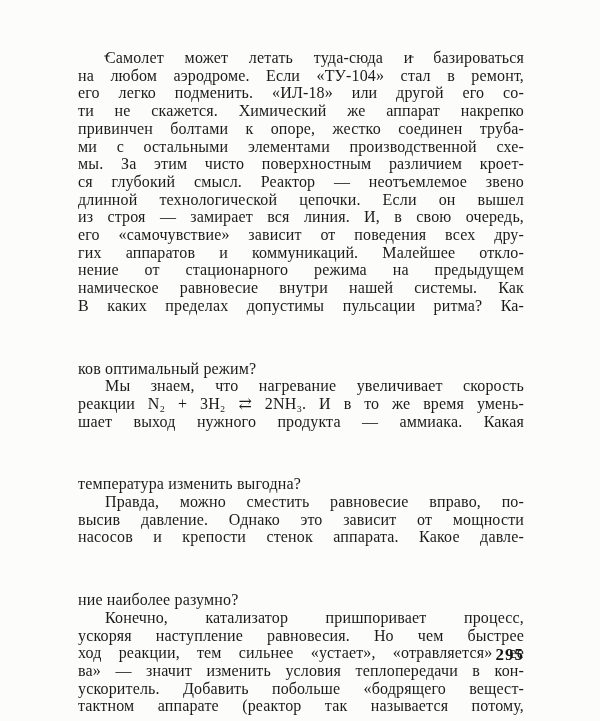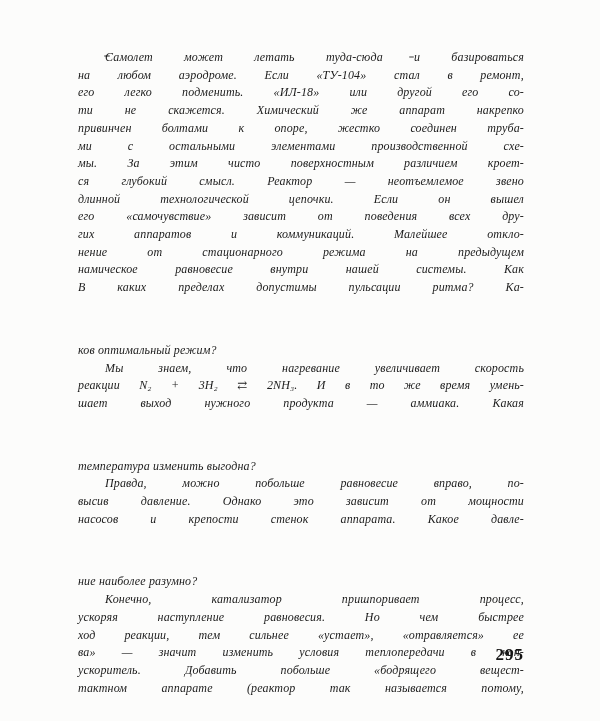--- a/index.html
+++ b/index.html
@@ -17,27 +17,26 @@
     font-family: "Liberation Serif", "DejaVu Serif", serif;
     color: #1b1b1b;
   }
   .text-block {
     position: absolute;
     left: 78px;
     top: 49px;
     width: 446px;
   }
   .ln {
-    font-size: 12px;
+    font-size: 16px;
     line-height: 17.7px;
     letter-spacing: 0.15px;
     white-space: normal;
     text-align: justify;
     text-align-last: justify;
-    font-style: italic;
   }
   .ln.ind {
     text-indent: 27px;
   }
   .ln.pend {
     text-align-last: left;
     margin-top: 45px;
   }
   .page-number {
     position: absolute;
@@ -70,31 +69,32 @@
   <div class="text-block">
     <div class="ln ind">Самолет может летать туда-сюда и базироваться</div>
     <div class="ln">на любом аэродроме. Если «ТУ-104» стал в ремонт,</div>
     <div class="ln">его легко подменить. «ИЛ-18» или другой его со-</div>
     <div class="ln">ти не скажется. Химический же аппарат накрепко</div>
     <div class="ln">привинчен болтами к опоре, жестко соединен труба-</div>
     <div class="ln">ми с остальными элементами производственной схе-</div>
     <div class="ln">мы. За этим чисто поверхностным различием кроет-</div>
     <div class="ln">ся глубокий смысл. Реактор — неотъемлемое звено</div>
     <div class="ln">длинной технологической цепочки. Если он вышел</div>
+    <div class="ln">из строя — замирает вся линия. И, в свою очередь,</div>
     <div class="ln">его «самочувствие» зависит от поведения всех дру-</div>
     <div class="ln">гих аппаратов и коммуникаций. Малейшее откло-</div>
     <div class="ln">нение от стационарного режима на предыдущем</div>
     <div class="ln">намическое равновесие внутри нашей системы. Как</div>
     <div class="ln">В каких пределах допустимы пульсации ритма? Ка-</div>
     <div class="ln pend">ков оптимальный режим?</div>
     <div class="ln ind">Мы знаем, что нагревание увеличивает скорость</div>
     <div class="ln">реакции N₂ + 3H₂ ⇄ 2NH₃. И в то же время умень-</div>
     <div class="ln">шает выход нужного продукта — аммиака. Какая</div>
     <div class="ln pend">температура изменить выгодна?</div>
-    <div class="ln ind">Правда, можно побольше равновесие вправо, по-</div>
+    <div class="ln ind">Правда, можно сместить равновесие вправо, по-</div>
     <div class="ln">высив давление. Однако это зависит от мощности</div>
     <div class="ln">насосов и крепости стенок аппарата. Какое давле-</div>
     <div class="ln pend">ние наиболее разумно?</div>
     <div class="ln ind">Конечно, катализатор пришпоривает процесс,</div>
     <div class="ln">ускоряя наступление равновесия. Но чем быстрее</div>
     <div class="ln">ход реакции, тем сильнее «устает», «отравляется» ее</div>
     <div class="ln">ва» — значит изменить условия теплопередачи в кон-</div>
     <div class="ln">ускоритель. Добавить побольше «бодрящего вещест-</div>
     <div class="ln">тактном аппарате (реактор так называется потому,</div>
   </div>

